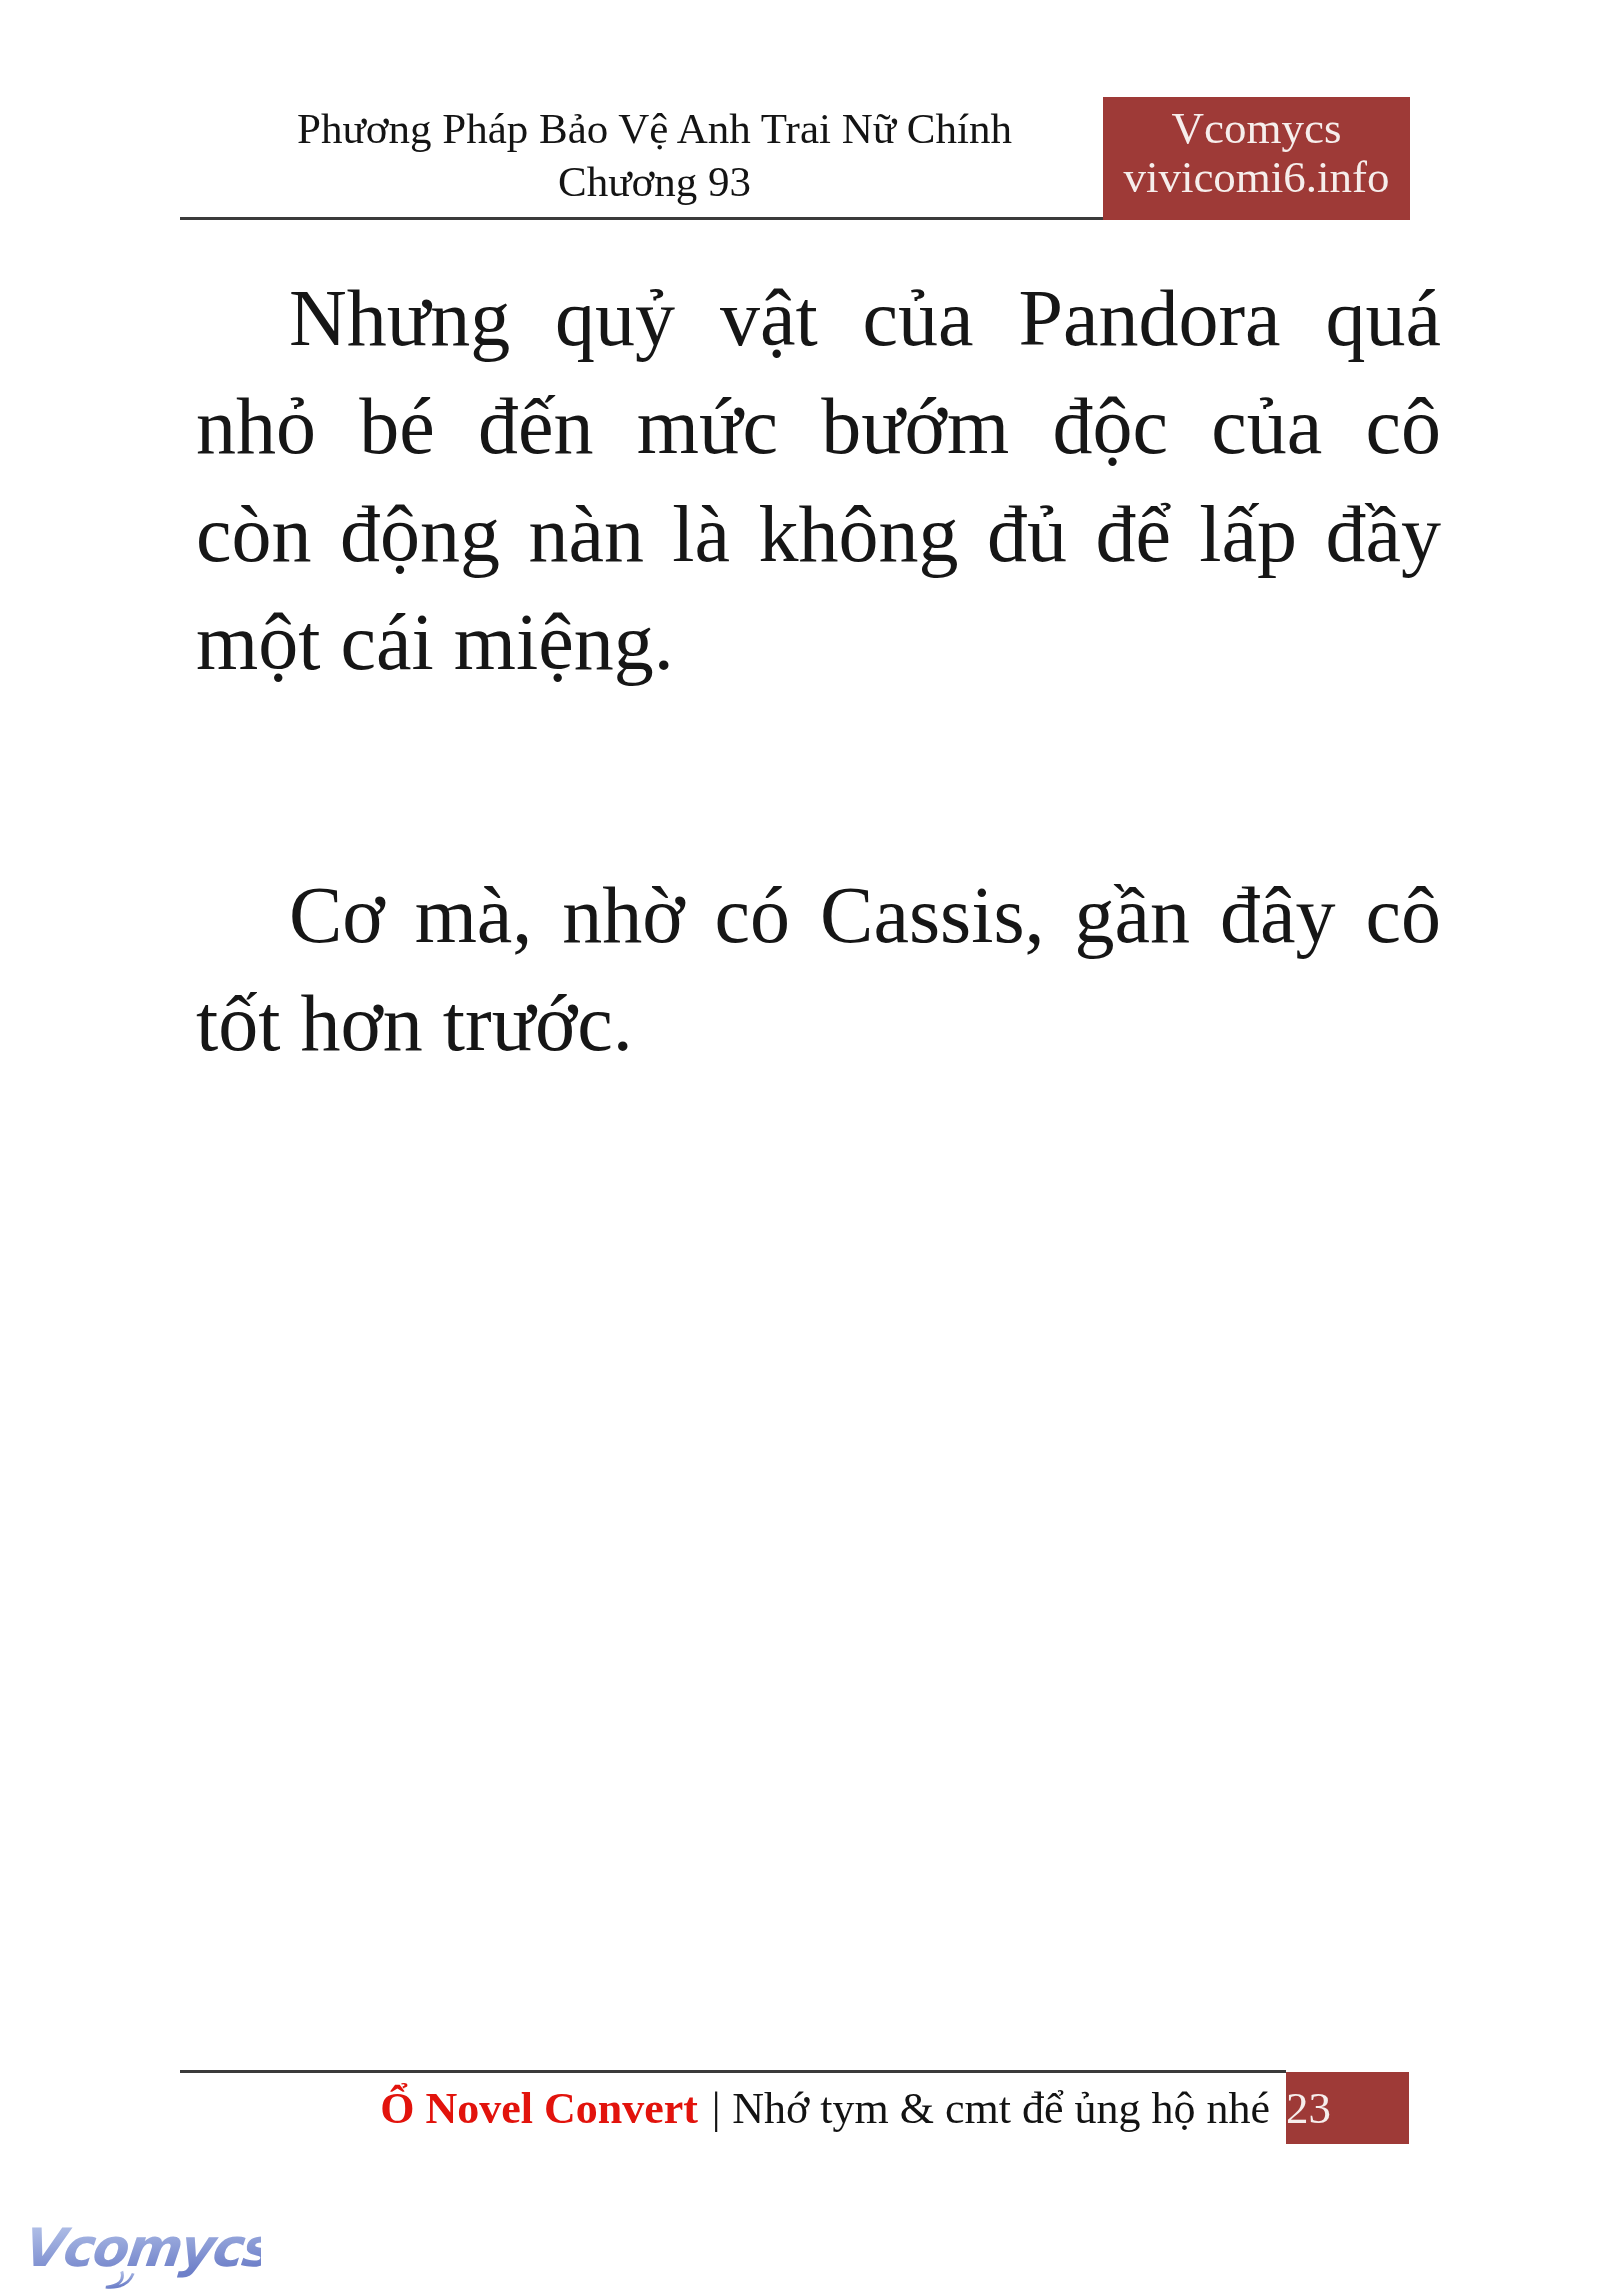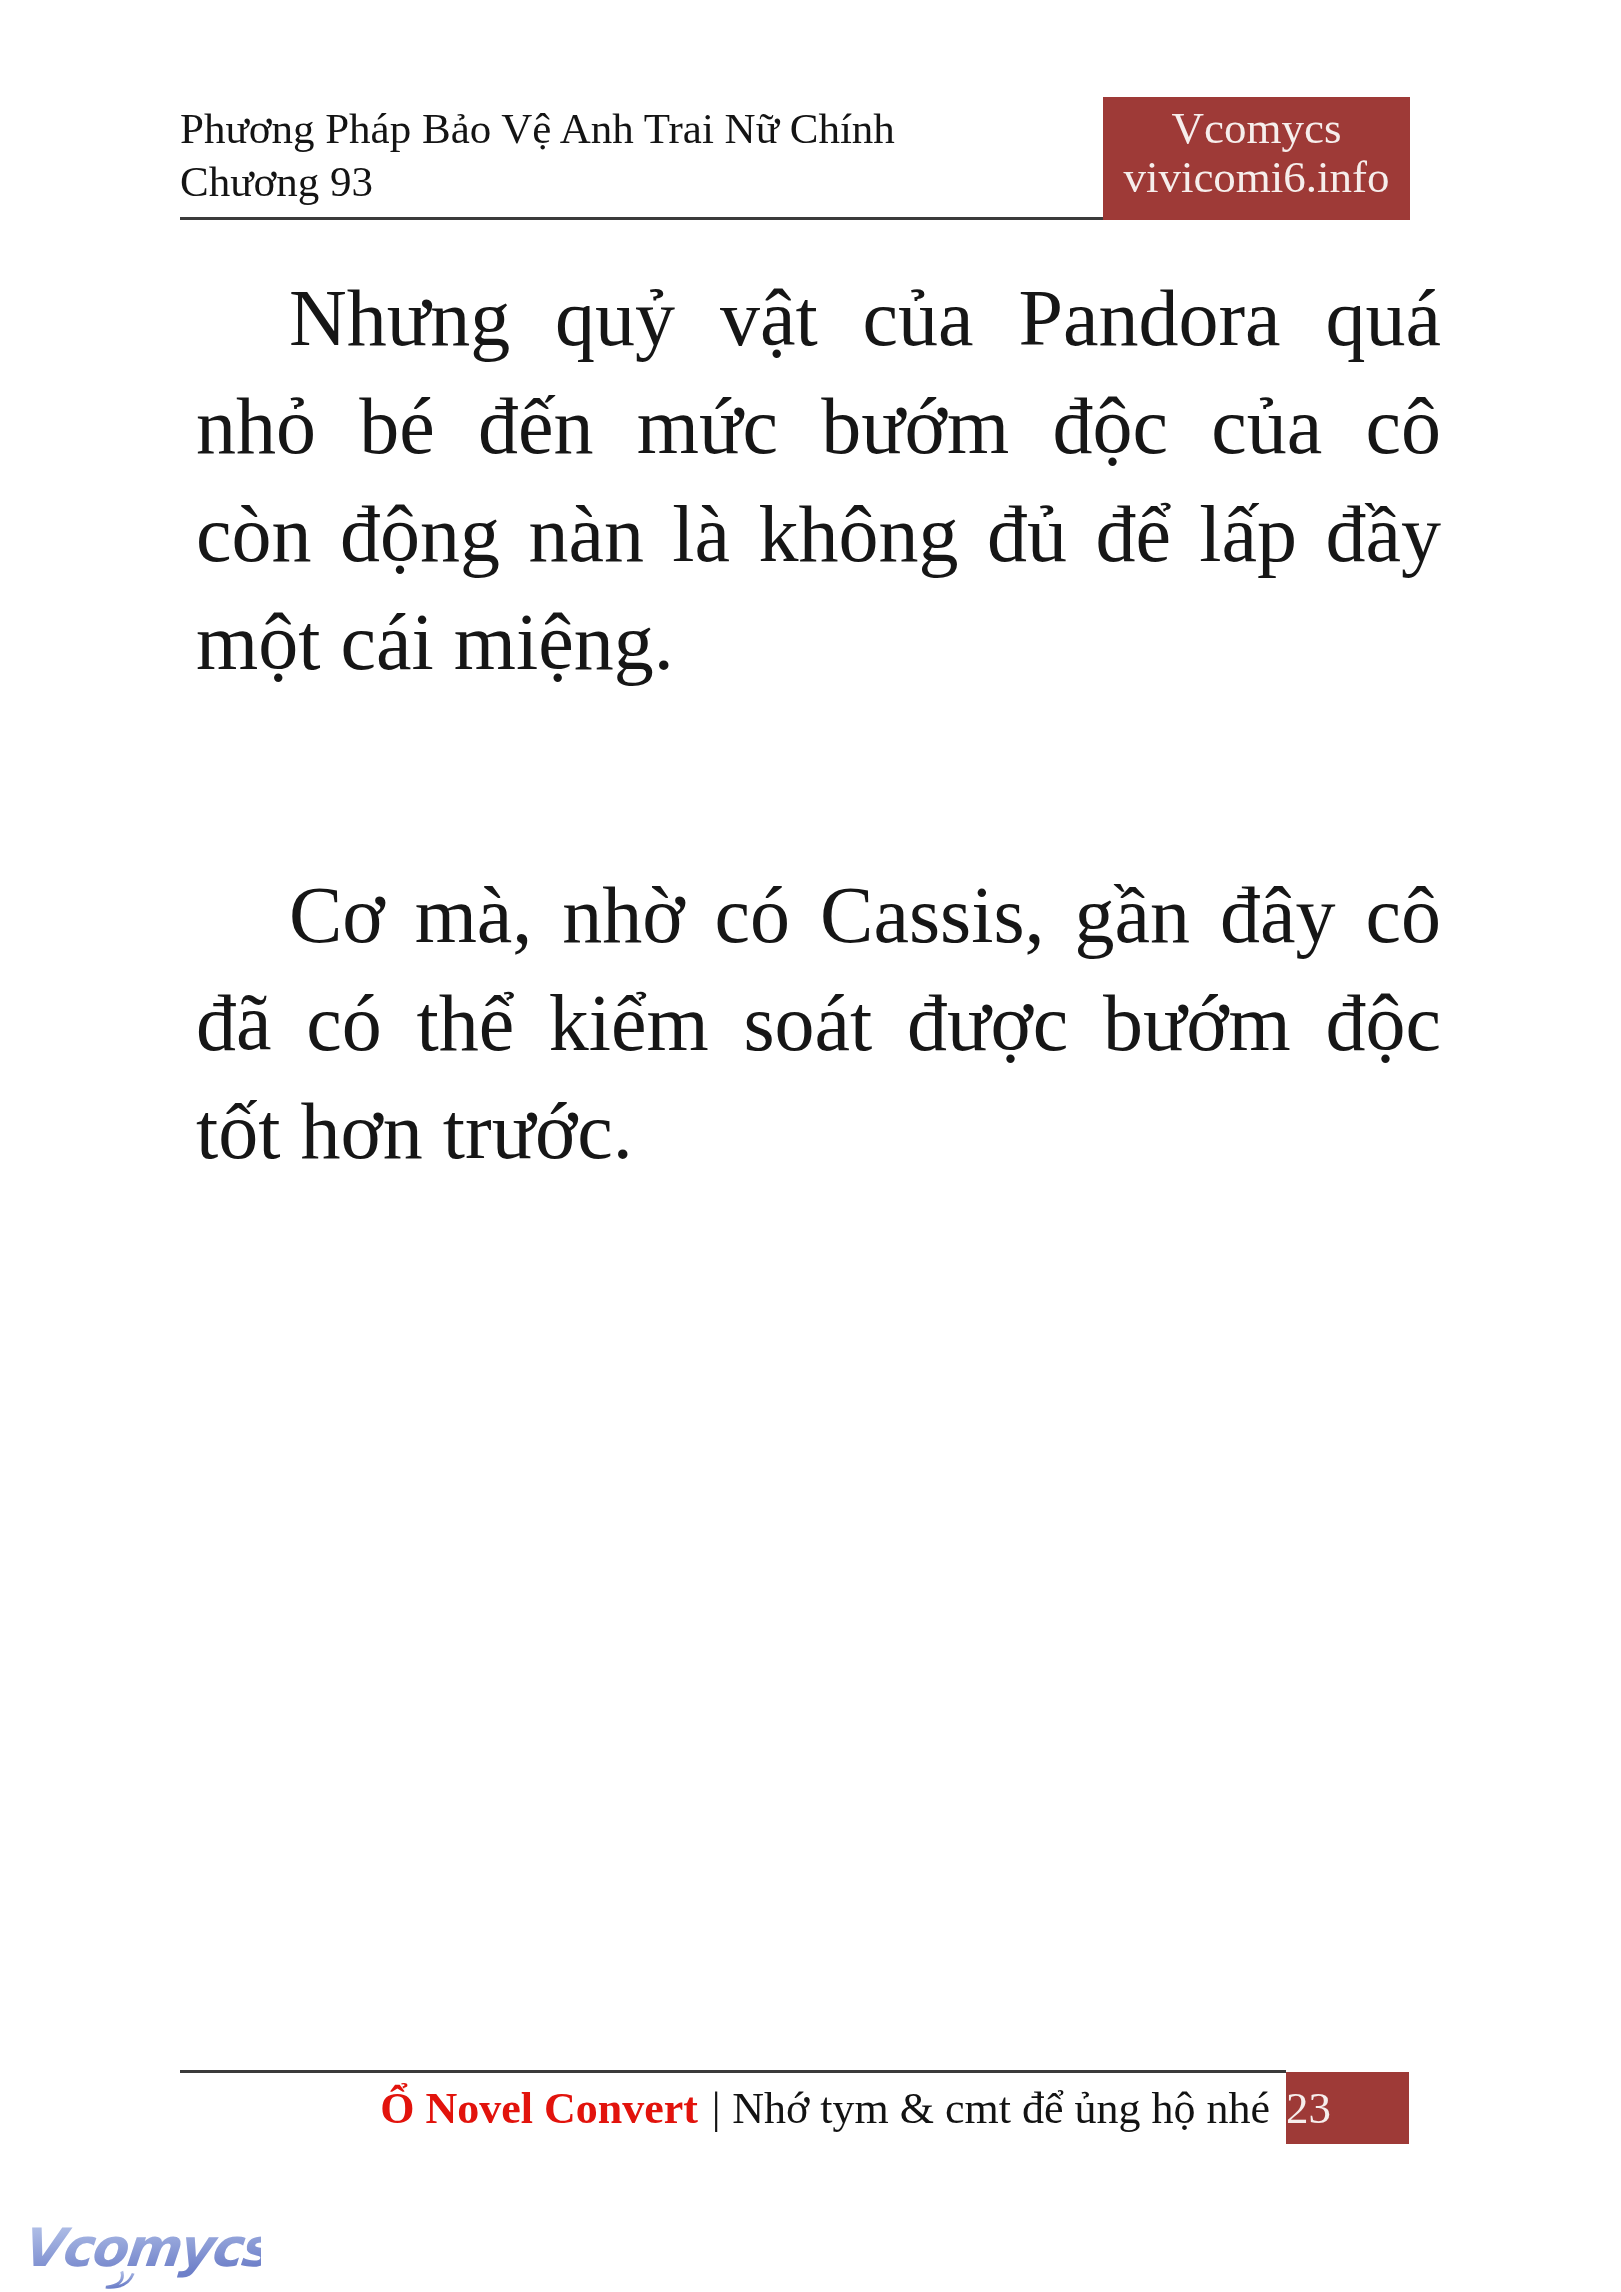--- a/index.html
+++ b/index.html
@@ -15,23 +15,23 @@
 
   
   .header-rule {
     position: absolute;
     left: 180px; top: 217px;
     width: 1229px; height: 2.9px;
     background: #3b3b3b;
   }
   .header-title {
     position: absolute;
-    left: 180px; top: 102px;
+    left: 198px; top: 102px;
     width: 913px;
-    text-align: left;
+    text-align: center;
     font-size: 43px;
     line-height: 53px;
     color: #141414;
     white-space: nowrap;
   }
   .header-badge {
     position: absolute;
     left: 1103px; top: 97px;
     width: 307px; height: 123px;
     text-align: center;
@@ -116,21 +116,20 @@
 
   <div class="body-text" style="color: rgb(22, 22, 22);">
     <div class="para">
       <div class="line first">Nhưng quỷ vật của Pandora quá</div>
       <div class="line">nhỏ bé đến mức bướm độc của cô</div>
       <div class="line">còn động nàn là không đủ để lấp đầy</div>
       <div class="line last">một cái miệng.</div>
     </div>
     <div class="para">
       <div class="line first">Cơ mà, nhờ có Cassis, gần đây cô</div>
-      <div class="line">đã có thể kiểm soát được bướm độc</div>
       <div class="line last">tốt hơn trước.</div>
     </div>
   </div>
 
   <div class="footer-rule"></div>
   <div class="footer-text">
     <span class="brand" style="color: rgb(226, 19, 12);">Ổ Novel Convert</span><span class="sep">|</span><span>Nhớ tym &amp; cmt để ủng hộ nhé</span>
   </div>
   <div class="page-badge" style="background-color: rgb(158, 58, 55); color: rgb(246, 238, 236);">
     <span>23</span>

